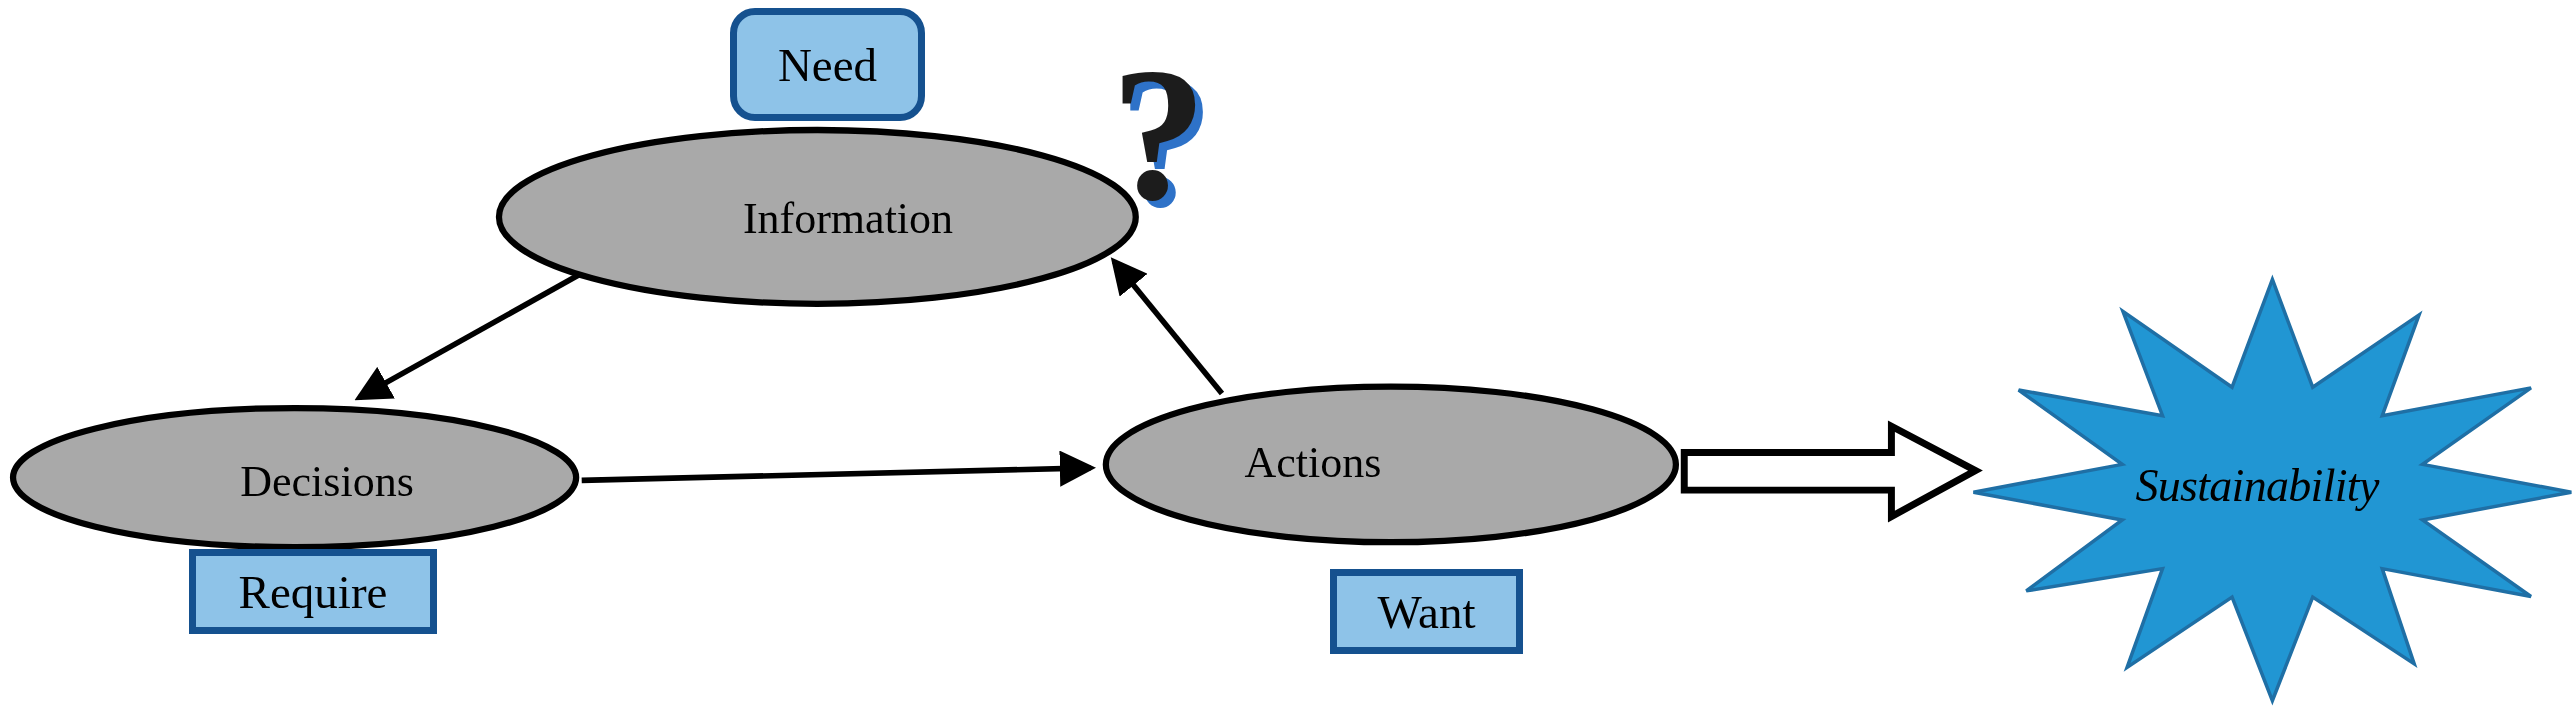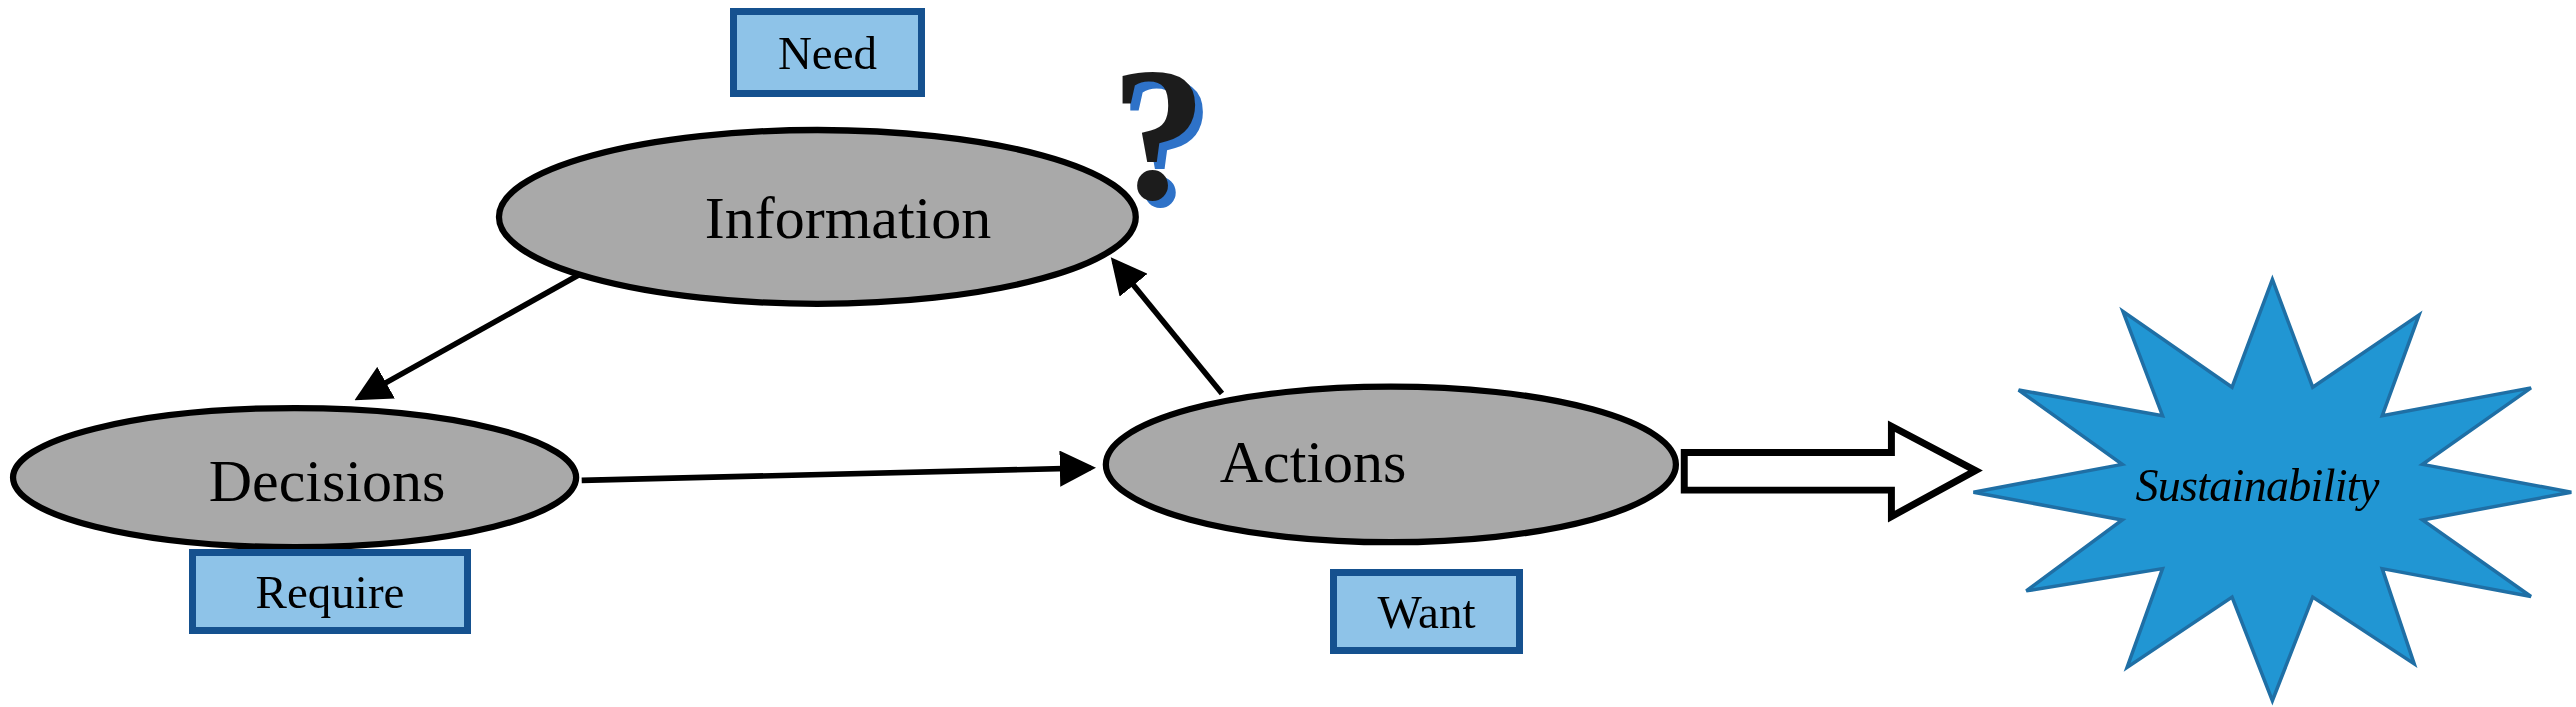--- a/index.html
+++ b/index.html
@@ -53,21 +53,21 @@
     align-items: center;
     justify-content: center;
     background: var(--tag-fill, #8ec3e8);
     border: 7px solid var(--tag-border, #15518f);
     font-size: 47px;
     color: #000000;
   }
   .node-label {
     position: absolute;
     transform: translate(-50%, -50%);
-    font-size: 60px;
+    font-size: 44px;
     color: #000000;
     white-space: nowrap;
   }
   .star-label {
     position: absolute;
     transform: translate(-50%, -50%);
     font-size: 46px;
     letter-spacing: -0.7px;
     color: #000000;
     white-space: nowrap;
@@ -102,25 +102,25 @@
 
     <ellipse cx="1175" cy="312" rx="458" ry="125" class="node-shape"></ellipse>
     <ellipse cx="423" cy="687" rx="405" ry="100" class="node-shape"></ellipse>
     <ellipse cx="2000" cy="668" rx="410" ry="112" class="node-shape"></ellipse>
 
     <polygon class="block-arrow" points="2422,651 2720,651 2720,613 2841,677 2720,743 2720,705 2422,705"></polygon>
 
     <polygon class="star" points="3268,402 3326,557 3479,453 3426,598 3640,558 3484,668 3698,708 3484,748 3640,858 3426,818 3472,955 3326,859 3268,1008 3210,859 3059,960 3110,818 2914,850 3052,748 2838,708 3052,668 2903,561 3110,598 3053,448 3210,557"></polygon>
   </svg>
 
-  <div class="tag" style="left:730px; top:8.3px; width:195px; height:89px;">
+  <div class="tag" style="left:730px; top:8.3px; width:195px; height:113px;border-radius:25px;">
     <span>Need</span>
   </div>
 
-  <div class="tag" style="left:189px; top:549px; width:282px; height:85px;">
+  <div class="tag" style="left:189px; top:549px; width:248px; height:85px;">
     <span>Require</span>
   </div>
 
   <div class="tag" style="left:1330px; top:569px; width:193px; height:85px;">
     <span>Want</span>
   </div>
 
   <div class="node-label" style="left:848px; top:218px;">Information</div>
 
   <div class="node-label" style="left:327px; top:481px;">Decisions</div>

